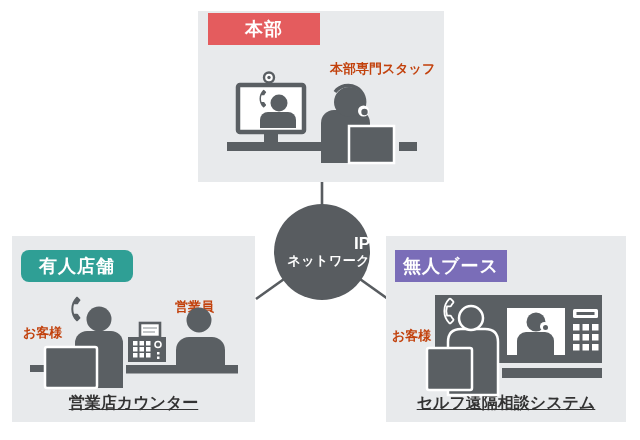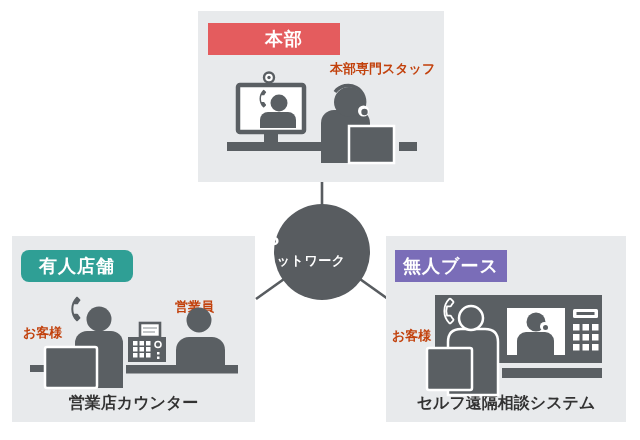--- a/index.html
+++ b/index.html
@@ -4,30 +4,30 @@
 <style>
   html,body{margin:0;padding:0;background:#ffffff;}
   body{font-family:"Liberation Sans","DejaVu Sans",sans-serif;}
   .canvas{position:relative;width:640px;height:440px;background:#ffffff;overflow:hidden;}
   .node{position:absolute;background:#e8eaec;z-index:2;}
   .node-hq{left:198px;top:11px;width:246px;height:171px;}
   .node-store{left:12px;top:236px;width:243px;height:186px;}
   .node-booth{left:386px;top:236px;width:240px;height:186px;}
   .tag{position:absolute;width:112px;height:32px;line-height:32px;text-align:center;
        color:#ffffff;font-size:18px;font-weight:bold;letter-spacing:1px;}
-  .tag-hq{left:10px;top:12px;padding-left:20px;}
+  .tag-hq{left:10px;top:2px;}
   .tag-store{left:9px;top:14px;}
   .tag-booth{left:9px;top:14px;}
   .lbl{position:absolute;color:#c2410c;font-size:13px;font-weight:bold;white-space:nowrap;}
   .caption{position:absolute;left:0;top:157px;width:100%;text-align:center;color:#333333;
-           font-size:16px;font-weight:bold;white-space:nowrap;}
+           font-size:16px;font-weight:bold;white-space:nowrap;text-decoration:underline;}
   .scene{position:absolute;left:0;top:0;}
   .connector-svg{position:absolute;left:0;top:0;z-index:1;}
-  .hub-text{position:absolute;left:263px;top:204px;width:96px;height:96px;z-index:3;
-            display:flex;flex-direction:column;align-items:flex-start;justify-content:center;color:#ffffff;}
+  .hub-text{position:absolute;left:274px;top:204px;width:96px;height:96px;z-index:3;
+            display:flex;flex-direction:column;align-items:flex-end;justify-content:center;color:#ffffff;}
   .hub-line1{font-size:17px;font-weight:bold;line-height:1.15;}
   .hub-line2{font-size:13px;font-weight:bold;line-height:1.3;letter-spacing:0.5px;}
 </style>
 </head>
 <body>
 
 <div class="canvas">
 
   <svg class="connector-svg" width="640" height="440" viewBox="0 0 640 440">
     <g stroke="#585c60" stroke-width="2.6">

